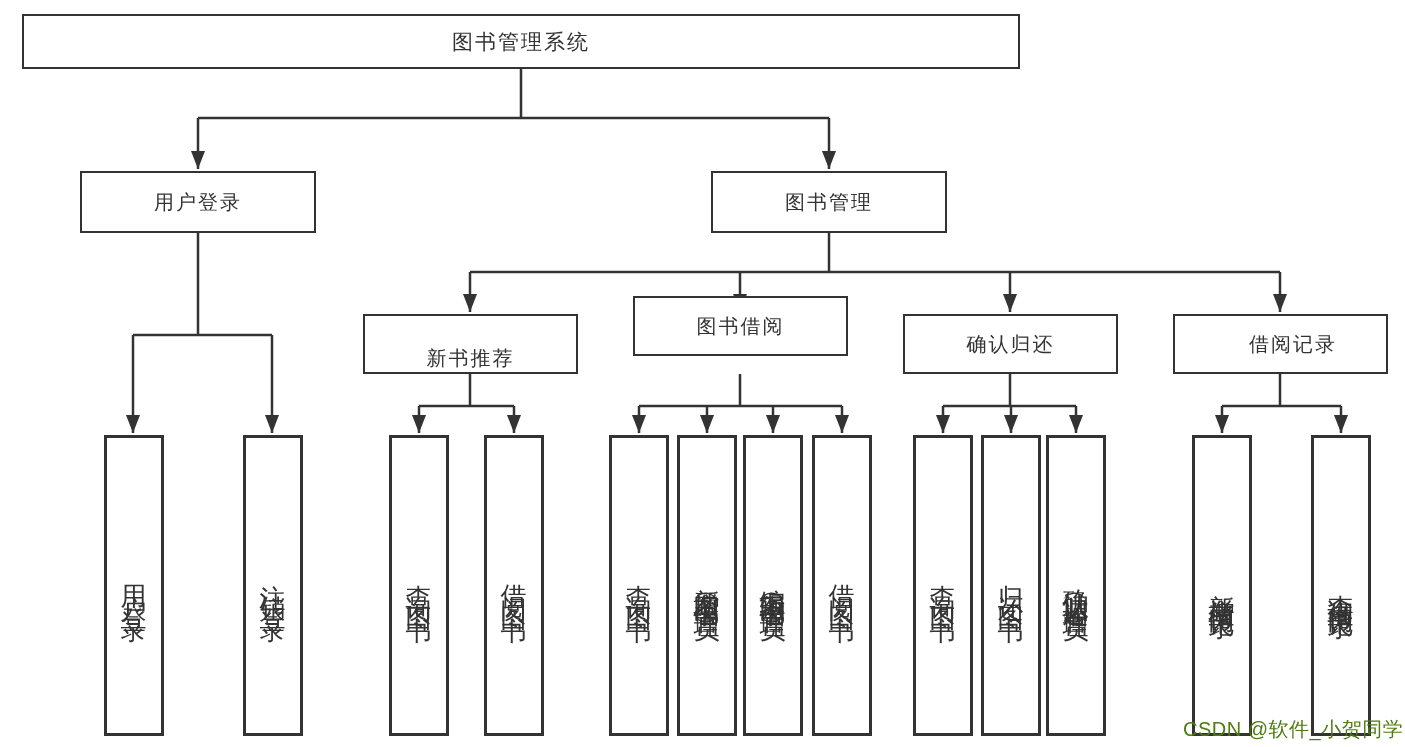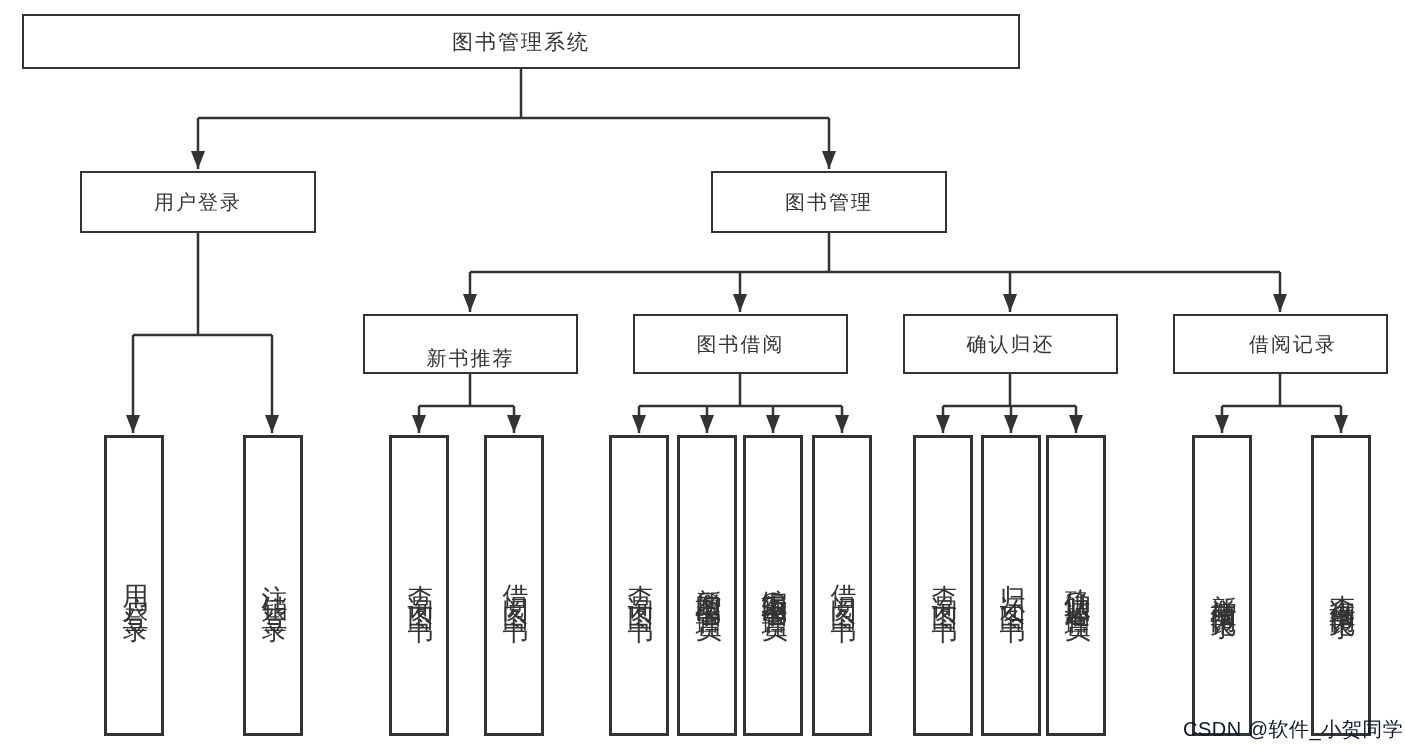--- a/index.html
+++ b/index.html
@@ -5,33 +5,32 @@
   html, body { margin:0; padding:0; background:#ffffff; }
   .canvas {
     position:relative; width:1405px; height:747px; background:#ffffff;
     font-family:"Liberation Sans", sans-serif; color:#333333; overflow:hidden;
   }
   svg.connectors { position:absolute; left:0; top:0; width:1405px; height:747px; z-index:1; }
   .node {
     position:absolute; background:#ffffff; border:2.5px solid #333333;
     box-sizing:border-box; display:flex; align-items:center; justify-content:center;
     z-index:2;
-    font-family:Liberation Mono, monospace;
   }
   .node.h  { font-size:20px; letter-spacing:2px; }
   .node.root { font-size:21px; }
   .node.leaf { border-width:3px; width:60px; top:435px; height:301px; }
   .v-label {
     writing-mode:vertical-rl; text-orientation:mixed;
     font-size:26px; line-height:1; letter-spacing:4px;
   }
   .v-label.v4 { letter-spacing:11px; }
   .watermark {
     position:absolute; left:1183px; top:716px; z-index:5;
-    font-size:20px; color:#0f172a; letter-spacing:0.5px; white-space:nowrap;
+    font-size:20px; color:#4d7c0f; letter-spacing:0.5px; white-space:nowrap;
   }
 </style>
 </head>
 <body>
 
 <div class="canvas">
 
   <svg class="connectors" viewBox="0 0 1405 747" xmlns="http://www.w3.org/2000/svg">
     <defs>
       <marker id="arrow" markerUnits="userSpaceOnUse" markerWidth="18" markerHeight="14" refX="18" refY="7" orient="auto" overflow="visible">
@@ -77,21 +76,21 @@
   <div class="node h" style="left:80px; top:171px; width:236px; height:62px;">
     <span>用户登录</span>
   </div>
   <div class="node h" style="left:711px; top:171px; width:236px; height:62px;">
     <span>图书管理</span>
   </div>
 
   <div class="node h" style="left:363px; top:314px; width:215px; height:60px;align-items:flex-end;">
     <span>新书推荐</span>
   </div>
-  <div class="node h" style="left:633px; top:314px; width:215px; height:60px;">
+  <div class="node h" style="left:633px; top:296px; width:215px; height:60px;">
     <span>图书借阅</span>
   </div>
   <div class="node h" style="left:903px; top:314px; width:215px; height:60px;">
     <span>确认归还</span>
   </div>
   <div class="node h" style="left:1173px; top:314px; width:215px; height:60px;padding-left:25px;">
     <span>借阅记录</span>
   </div>
 
   <div class="node leaf" style="left:104px;">

